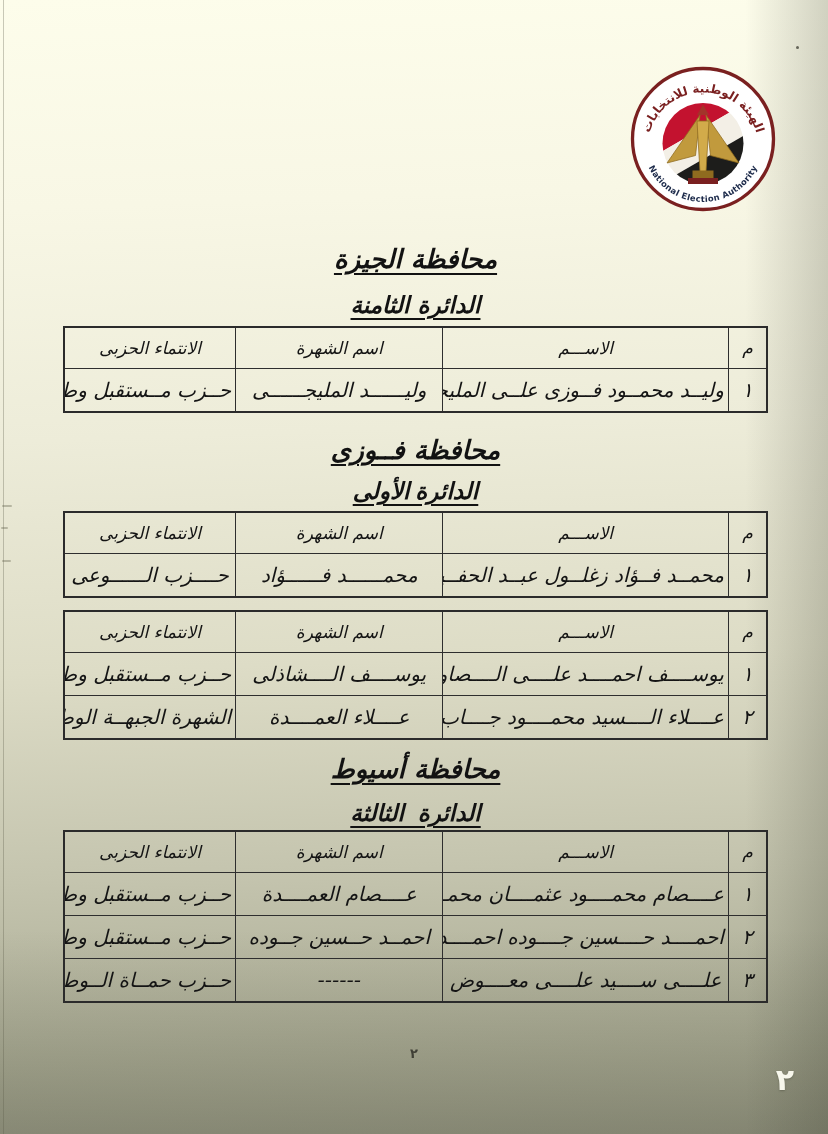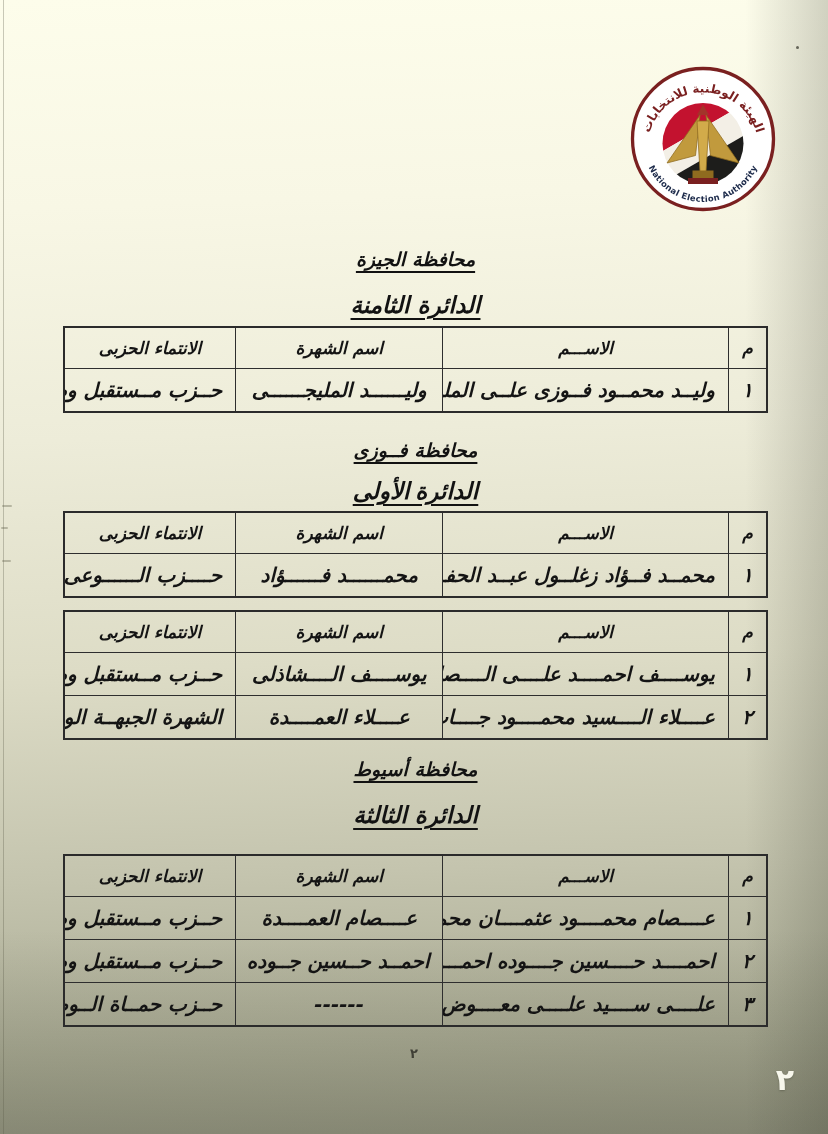--- a/index.html
+++ b/index.html
@@ -14,25 +14,25 @@
   .edge-line{position:absolute;left:3px;top:0;width:1px;height:100%;background:rgba(90,90,70,.32);}
   .mark{position:absolute;background:rgba(100,100,80,.38);border-radius:1px;}
   .dot{position:absolute;width:3px;height:3px;border-radius:50%;background:rgba(60,60,50,.75);}
   .logo{position:absolute;top:64px;left:628px;width:150px;height:150px;}
   .content{position:absolute;top:248px;left:63px;width:705px;direction:rtl;color:#161616;}
   .gov-title,.district-title{
     text-align:center;font-weight:bold;font-style:italic;
     text-decoration:underline;text-decoration-thickness:2px;text-underline-offset:5px;
     color:#121212;
   }
-  .gov-title{font-size:19px;line-height:22px;margin:0 0 24px;}
+  .gov-title{font-size:26px;line-height:22px;margin:0 0 24px;}
   .district-title{font-size:23px;line-height:22px;margin:0 0 10px;}
   table{width:100%;border-collapse:collapse;table-layout:fixed;direction:rtl;}
   table{border:2px solid #2b2b2b;}
-  th,td{border:1px solid #2e2e2e;padding:0 13px;font-weight:bold;font-style:italic;
+  th,td{border:1px solid #2e2e2e;padding:0 4px;font-weight:normal;font-style:italic;
         text-align:center;vertical-align:middle;color:#141414;overflow:hidden;white-space:nowrap;}
   th{height:40px;font-size:17px;}
   td{height:42px;font-size:20px;}
   .c-num{width:5.5%;} .c-name{width:40.6%;} .c-shohra{width:29.5%;} .c-party{width:24.4%;}
   .mb26{margin-bottom:26px;} .mb12{margin-bottom:12px;} .mb18{margin-bottom:18px;}
   .mb20{margin-bottom:20px;} .mb8{margin-bottom:8px;font-family:Liberation Serif, serif;}
   .page-num-center{position:absolute;top:1046px;left:0;width:100%;text-align:center;
     font-size:13px;font-weight:bold;color:#3f3f35;}
   .page-num-side{position:absolute;top:1062px;right:34px;font-size:30px;font-weight:bold;
     color:#f7f7ec;text-shadow:0 1px 2px rgba(60,62,48,.4);}
@@ -155,21 +155,21 @@
     <tr>
       <td>٢</td>
       <td>عــــلاء الــــسيد محمــــود جــــاب الله</td>
       <td>عــــلاء العمــــدة</td>
       <td>الشهرة الجبهــة الوطنيــة</td>
     </tr>
   </tbody>
     </table>
 
   <div class="gov-title" style="margin-bottom:24px;">محافظة أسيوط</div>
-  <div class="district-title" style="margin-bottom:28px;">الدائرة الثالثة</div>
+  <div class="district-title" style="margin-bottom:4px;font-family:Liberation Mono, monospace;">الدائرة الثالثة</div>
   <table>
     <colgroup>
         <col class="c-num">
         <col class="c-name">
         <col class="c-shohra">
         <col class="c-party">
       </colgroup>
     <tbody>
         <tr>
       <th>م</th>

